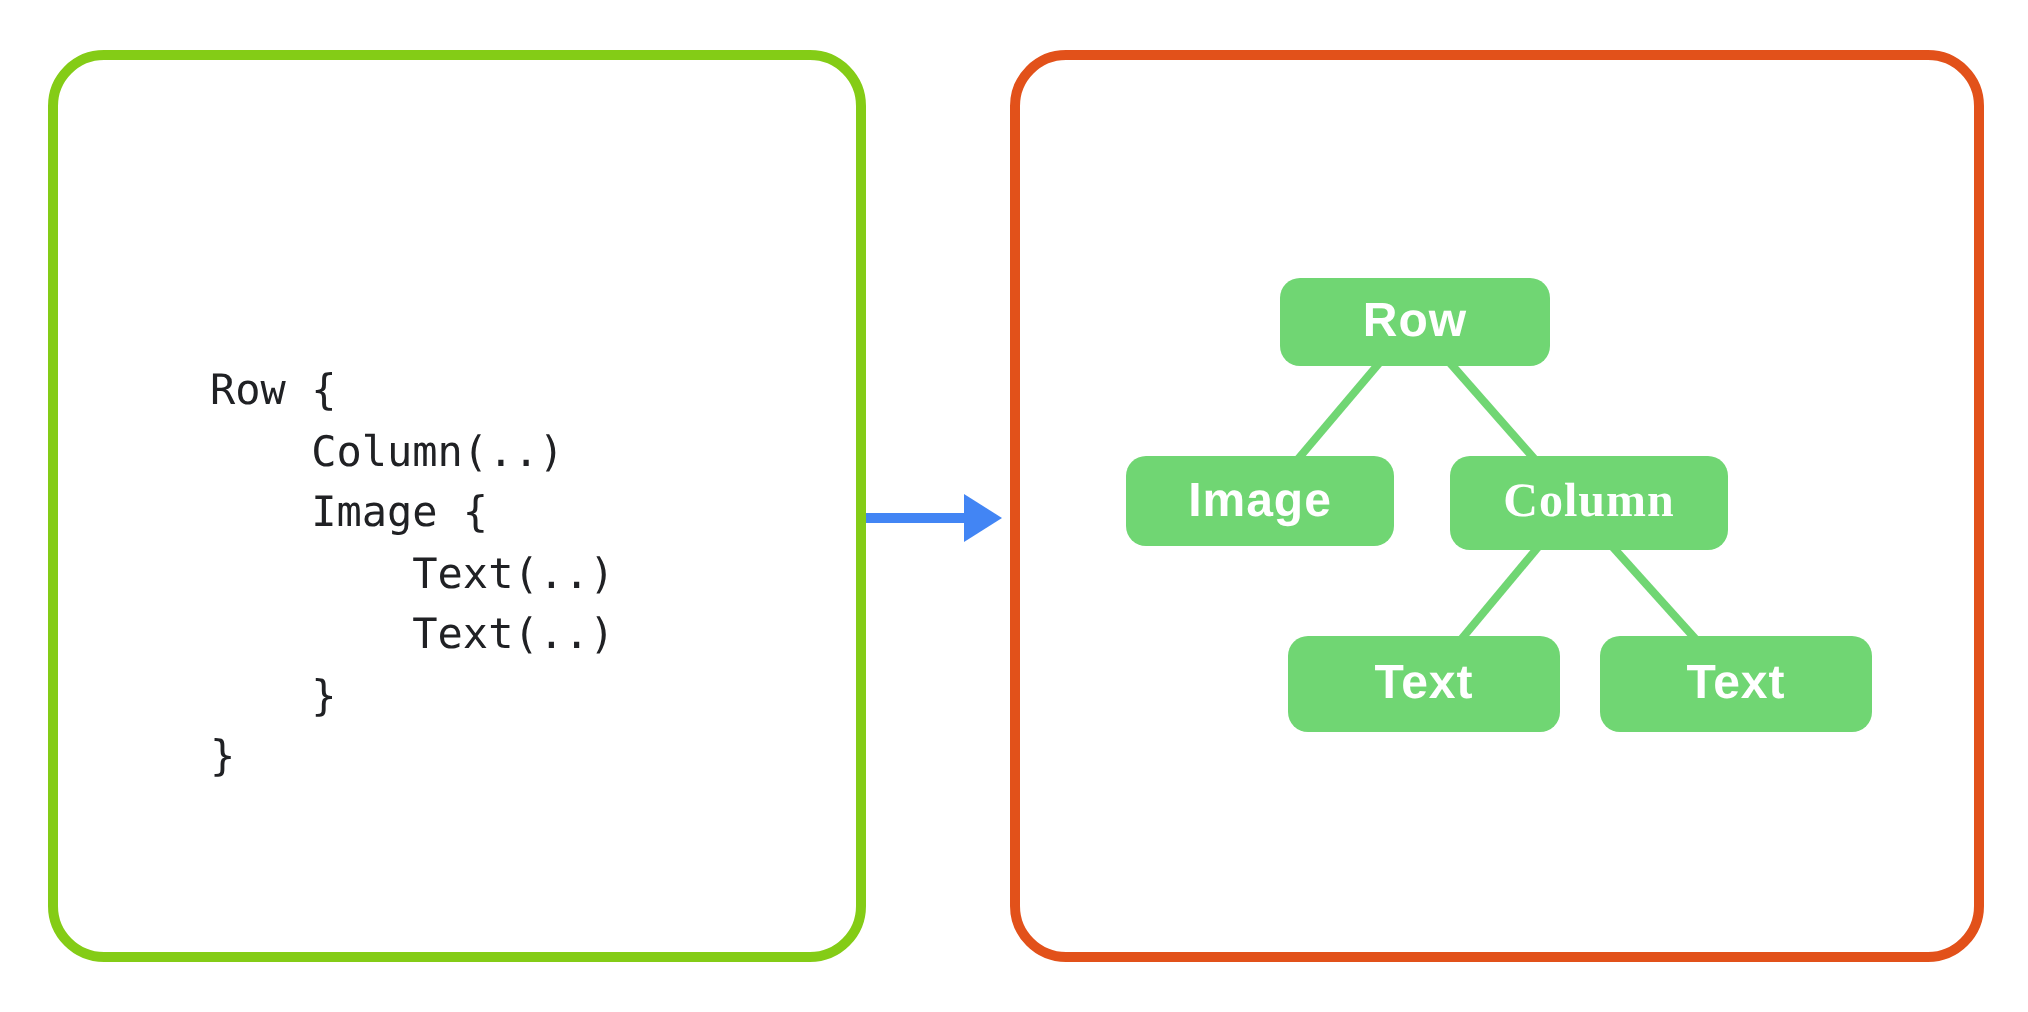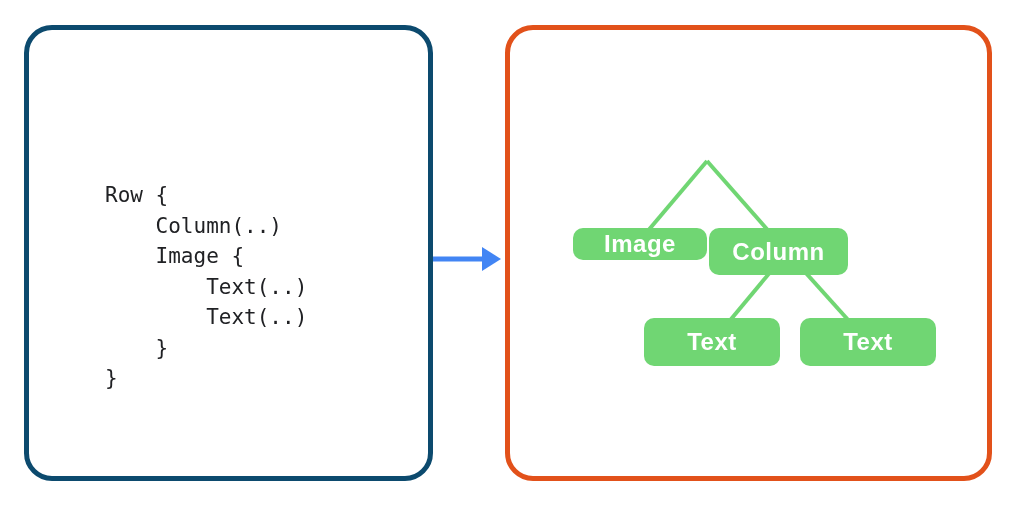--- a/index.html
+++ b/index.html
@@ -19,21 +19,21 @@
     position: absolute;
     box-sizing: border-box;
     border-radius: 28px;
     background: #ffffff;
   }
   .code-panel {
     left: 24px;
     top: 25px;
     width: 409px;
     height: 456px;
-    border: 5px solid #0c4a6e;
+    border: 5px solid #84cc16;
   }
   .tree-panel {
     left: 505px;
     top: 25px;
     width: 487px;
     height: 456px;
     border: 5px solid #E2511A;
   }
   .code-block {
     position: absolute;
@@ -68,22 +68,22 @@
     color: #ffffff;
     font-size: 24px;
     font-weight: 700;
     letter-spacing: 0.5px;
     display: flex;
     align-items: center;
     justify-content: center;
     text-align: center;
   }
   .node-row    { left: 130px; top: 109px; width: 135px; height: 44px; }
-  .node-image  { left:  53px; top: 198px; width: 134px; height: 32px; margin-left: 10px; }
-  .node-column { left: 199px; top: 198px; width: 139px; height: 47px; }
+  .node-image  { left:  53px; top: 198px; width: 134px; height: 45px; }
+  .node-column { left: 215px; top: 198px; width: 139px; height: 47px; font-family: Liberation Serif, serif; }
   .node-text1  { left: 134px; top: 288px; width: 136px; height: 48px; }
   .node-text2  { left: 290px; top: 288px; width: 136px; height: 48px; }
 </style>
 </head>
 <body>
 
 <div class="canvas">
 
   <div class="panel code-panel">
     <pre class="code-block"><div class="code-line">Row {</div><div class="code-line">    Column(..)</div><div class="code-line">    Image {</div><div class="code-line">        Text(..)</div><div class="code-line">        Text(..)</div><div class="code-line">    }</div><div class="code-line">}</div></pre>
@@ -94,19 +94,20 @@
     <polygon points="52,3 71,15 52,27" fill="#4285F4"></polygon>
   </svg>
 
   <div class="panel tree-panel">
     <svg class="connector-svg" viewBox="0 0 477 446">
       <line x1="197" y1="131" x2="120" y2="222" stroke="#70D673" stroke-width="4"></line>
       <line x1="197" y1="131" x2="277" y2="222" stroke="#70D673" stroke-width="4"></line>
       <line x1="277" y1="222" x2="202" y2="312" stroke="#70D673" stroke-width="4"></line>
       <line x1="277" y1="222" x2="358" y2="312" stroke="#70D673" stroke-width="4"></line>
     </svg>
+    <div class="tree-node node-row">Row</div>
     <div class="tree-node node-image">Image</div>
     <div class="tree-node node-column">Column</div>
     <div class="tree-node node-text1">Text</div>
     <div class="tree-node node-text2">Text</div>
   </div>
 
 </div>
 
 </body></html>

